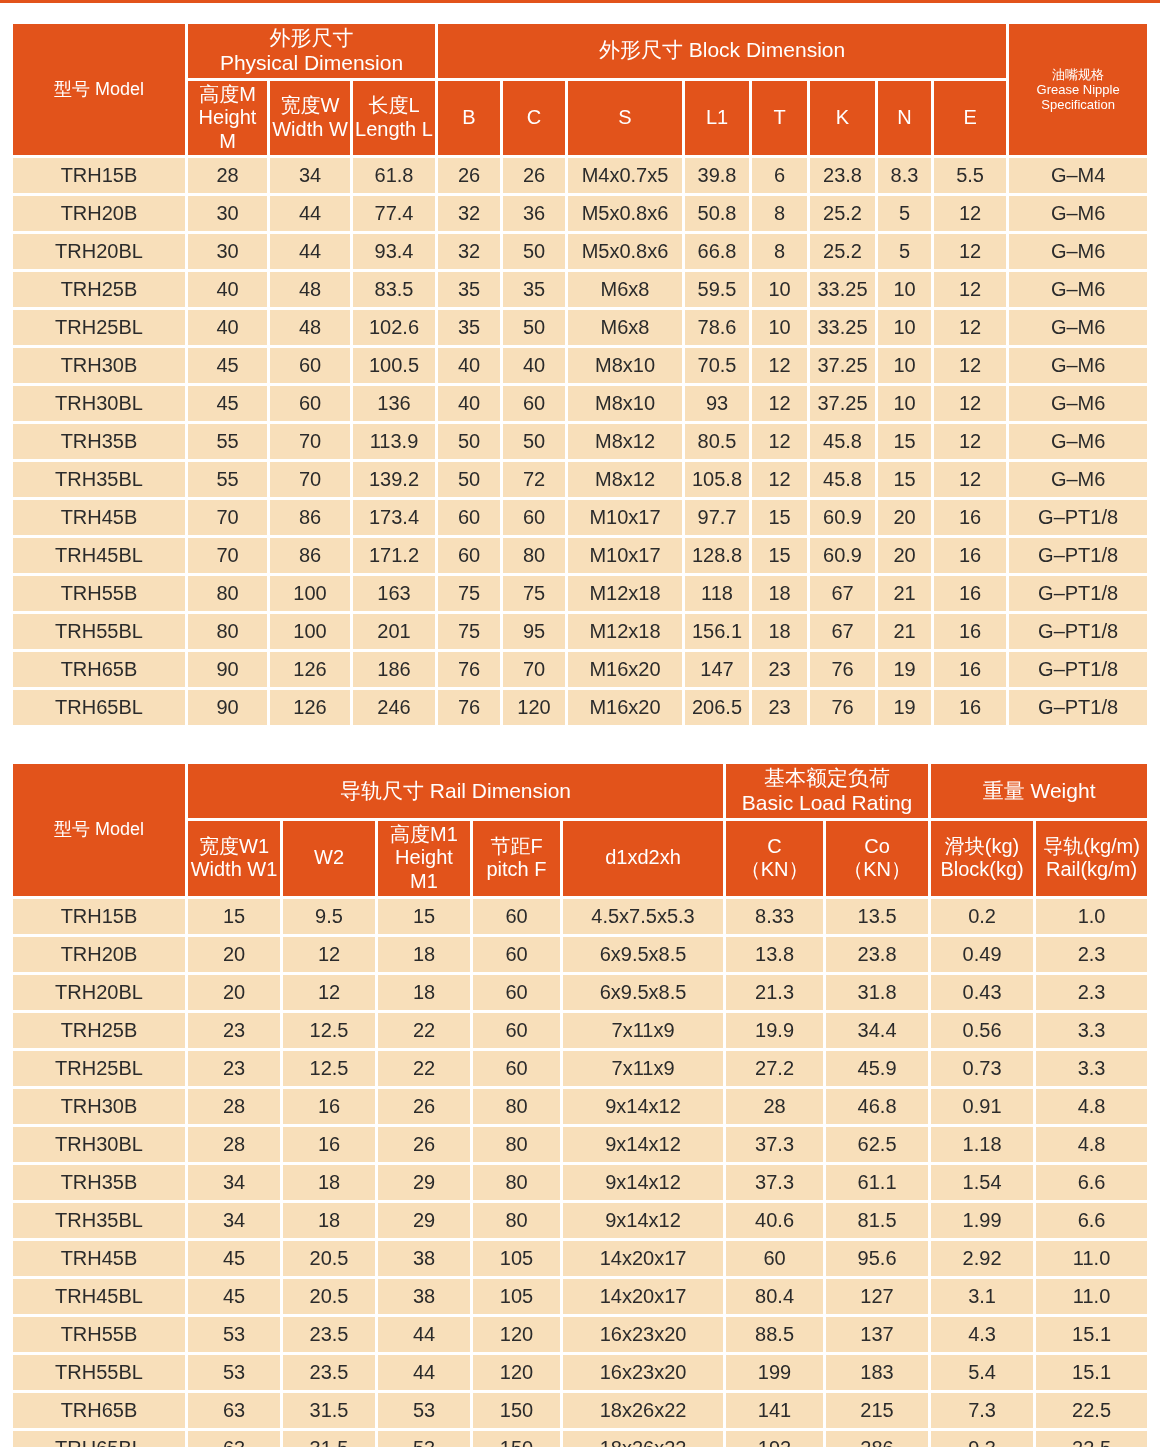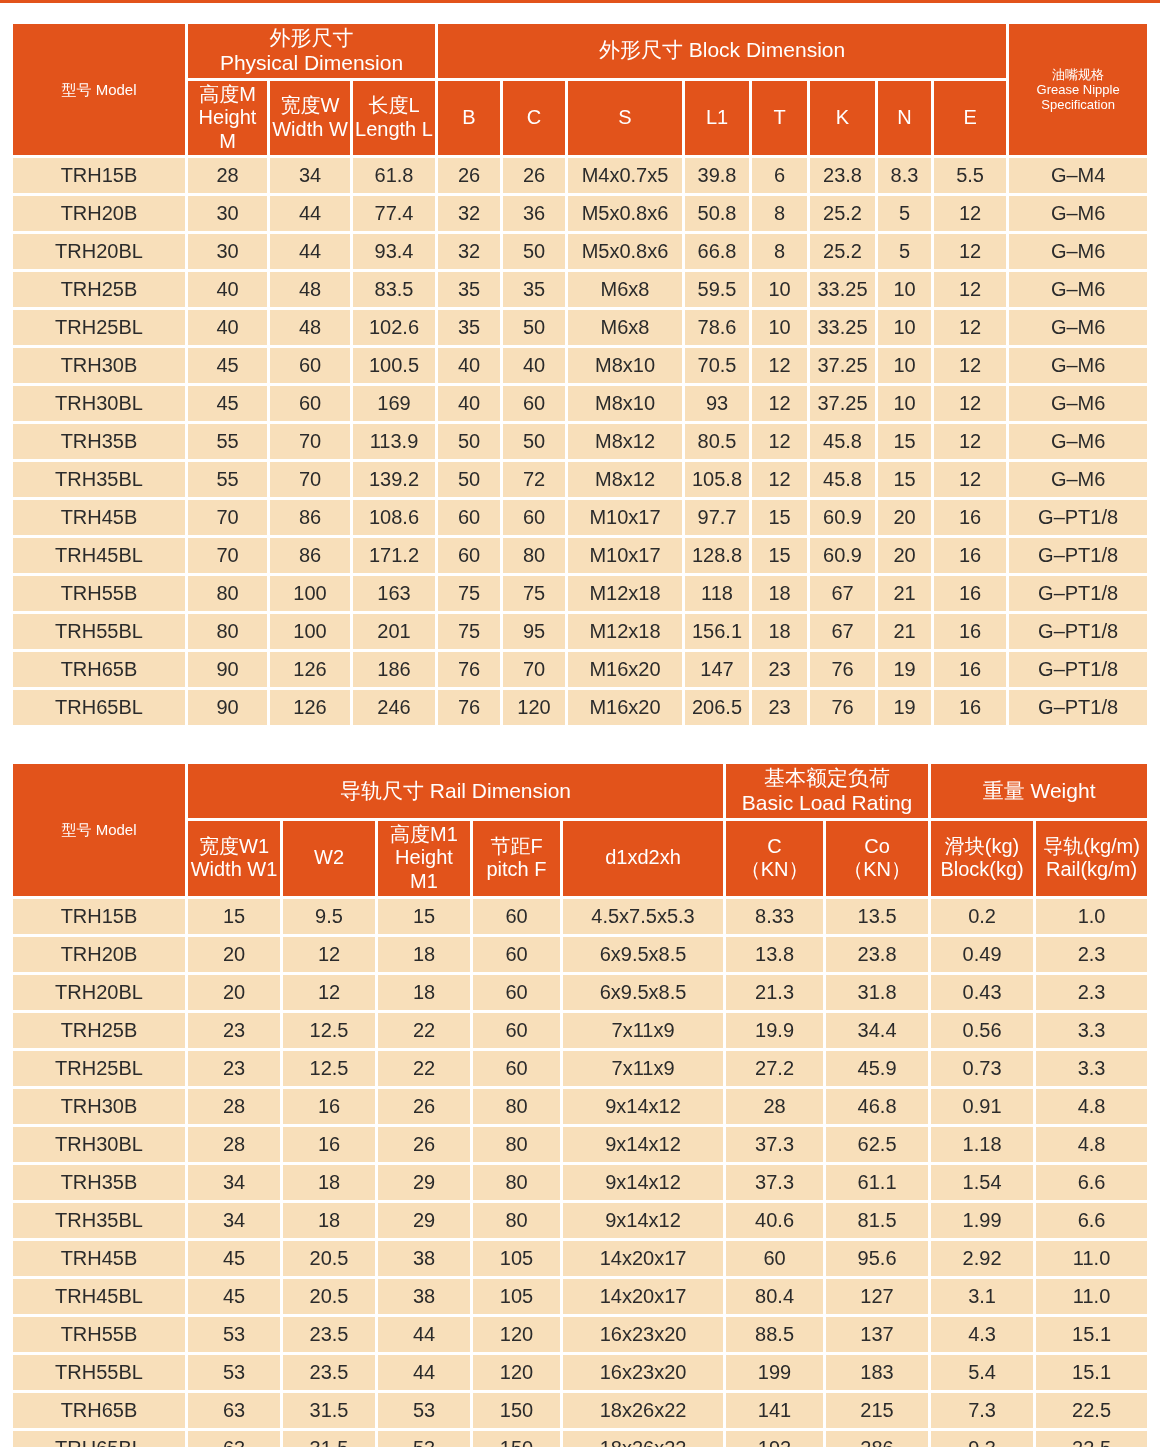--- a/index.html
+++ b/index.html
@@ -34,21 +34,21 @@
     font-weight: normal;
     font-size: 20px;
     line-height: 1.18;
     text-align: center;
     vertical-align: middle;
     white-space: pre-line;
     padding: 2px 1px;
   }
   table.spec th.group { font-size: 21px; height: 50px; }
   table.spec th.sub { height: 53px; }
-  table.spec th.corner { font-size: 15px; }
+  table.spec th.corner { font-size: 18px; }
   table.spec th.tall3 { font-size: 13px; }
   table.spec td {
     background: #f8dfba;
     color: #2b2b2b;
     font-size: 20px;
     text-align: center;
     vertical-align: middle;
     height: 35px;
     padding: 0 2px;
     white-space: nowrap;
@@ -193,21 +193,21 @@
           <td>12</td>
           <td>37.25</td>
           <td>10</td>
           <td>12</td>
           <td>G–M6</td>
         </tr>
         <tr>
           <td>TRH30BL</td>
           <td>45</td>
           <td>60</td>
-          <td>169</td>
+          <td>136</td>
           <td>40</td>
           <td>60</td>
           <td>M8x10</td>
           <td>93</td>
           <td>12</td>
           <td>37.25</td>
           <td>10</td>
           <td>12</td>
           <td>G–M6</td>
         </tr>
@@ -238,21 +238,21 @@
           <td>12</td>
           <td>45.8</td>
           <td>15</td>
           <td>12</td>
           <td>G–M6</td>
         </tr>
         <tr>
           <td>TRH45B</td>
           <td>70</td>
           <td>86</td>
-          <td>108.6</td>
+          <td>173.4</td>
           <td>60</td>
           <td>60</td>
           <td>M10x17</td>
           <td>97.7</td>
           <td>15</td>
           <td>60.9</td>
           <td>20</td>
           <td>16</td>
           <td>G–PT1/8</td>
         </tr>

